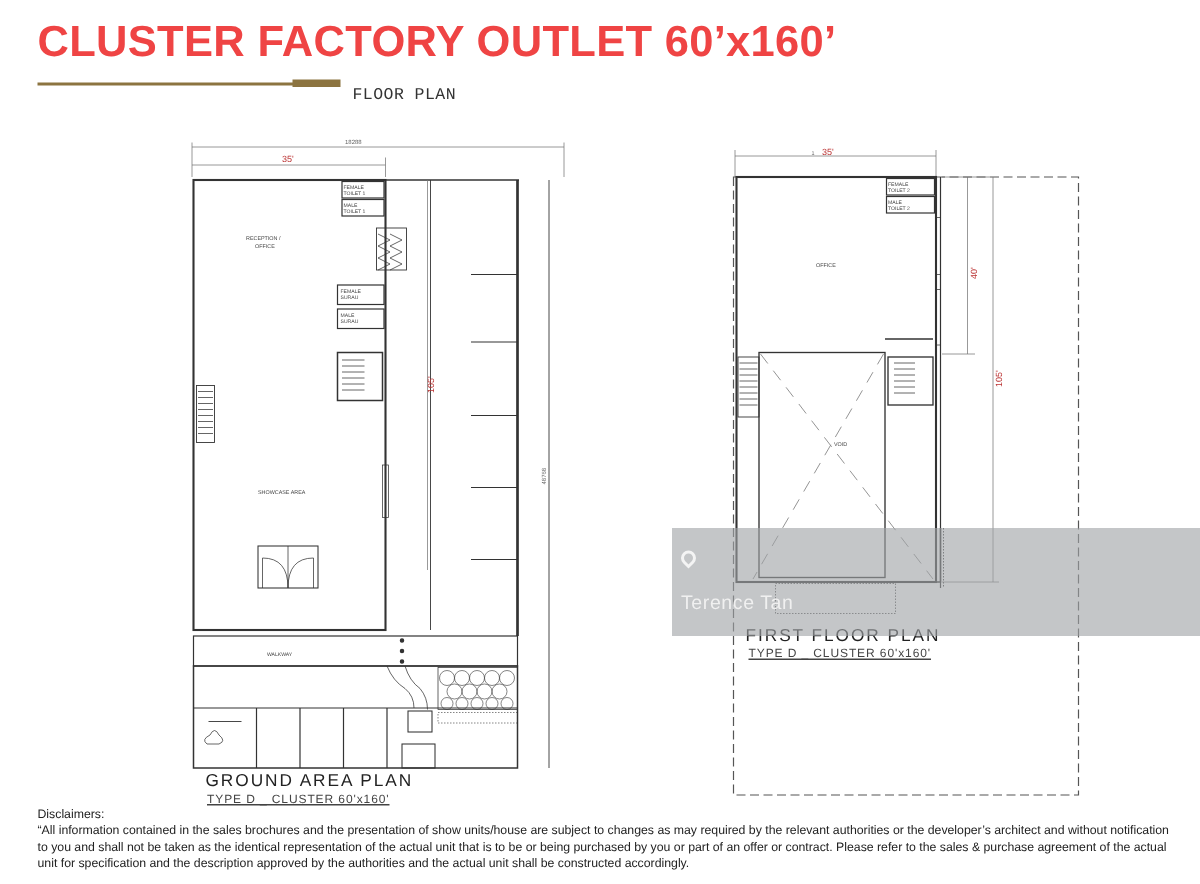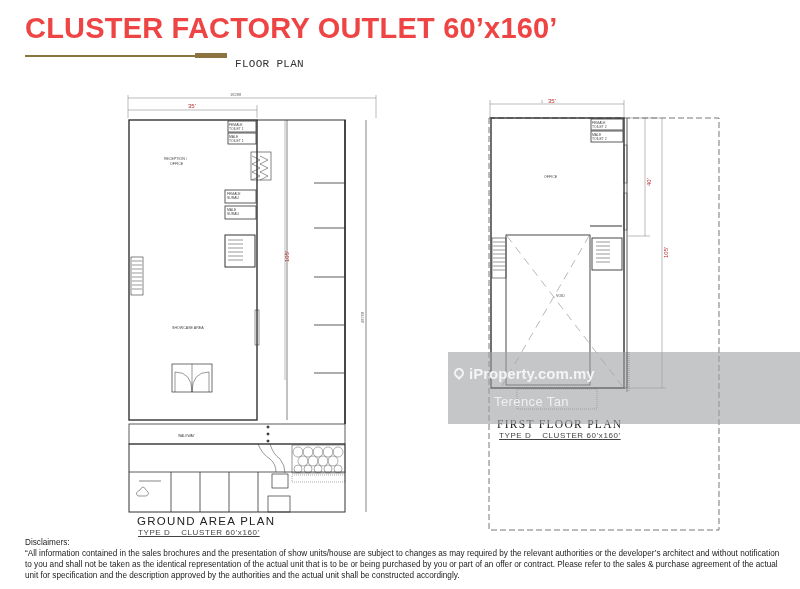--- a/index.html
+++ b/index.html
@@ -21,21 +21,21 @@
   svg.plan { position: absolute; left: 0; top: 0; }
   .plan-label { position: absolute; font-family: "Liberation Sans", sans-serif; color: #222; white-space: nowrap; }
   .plan-label.big { font-size: 11.5px; letter-spacing: 1.3px; }
   .plan-label.small { font-size: 8px; letter-spacing: 0.6px; color: #444; text-decoration: underline; }
 
   .watermark {
     position: absolute; left: 448px; top: 352px; width: 352px; height: 72px;
     background: rgba(160,163,166,0.62);
   }
   .wm-brand { position: absolute; left: 454px; top: 365px; font-size: 15px; font-weight: bold; color: #f4f4f4; font-family: "Liberation Sans", sans-serif; }
-  .wm-agent { position: absolute; left: 454px; top: 394px; font-size: 13px; color: #f0f0f0; font-family: "Liberation Sans", sans-serif; letter-spacing: 0.4px; margin-left: 40px; }
+  .wm-agent { position: absolute; left: 454px; top: 394px; font-size: 13px; color: #f0f0f0; font-family: "Liberation Sans", sans-serif; letter-spacing: 0.4px; }
   .pin { display: inline-block; width: 10px; height: 10px; border: 2px solid #f4f4f4; border-radius: 50% 50% 50% 0; transform: rotate(-45deg); margin-right: 5px; vertical-align: 1px; }
 
   .disclaimer {
     position: absolute; left: 25px; top: 537px; width: 760px;
     font-family: Liberation Sans, sans-serif; font-size: 8.2px; line-height: 11px; color: #222;
   }
 </style>
 </head>
 <body>
 
@@ -196,25 +196,25 @@
       <text x="592" y="140" fill="#444" stroke="none" font-size="3.4">TOILET 2</text>
       <text x="556" y="297" fill="#444" stroke="none" font-size="3.6">VOID</text>
       <text x="651" y="186" fill="#b33" stroke="none" font-size="6" transform="rotate(-90 651 186)">40'</text>
       <text x="668" y="258" fill="#b33" stroke="none" font-size="6" transform="rotate(-90 668 258)">105'</text>
     </g>
   </g>
 </svg>
 
 <div class="plan-label big" style="left:137px; top:515px;">GROUND AREA PLAN</div>
 <div class="plan-label small" style="left:138px; top:528px;">TYPE D _ CLUSTER 60'x160'</div>
-<div class="plan-label big" style="left:497px; top:418px;font-family:Liberation Serif, serif;">FIRST FLOOR PLAN</div>
+<div class="plan-label big" style="left:497px; top:418px;">FIRST FLOOR PLAN</div>
 <div class="plan-label small" style="left:499px; top:431px;">TYPE D _ CLUSTER 60'x160'</div>
 
 <div class="watermark"></div>
 <div class="wm-brand">
-  <span class="pin"></span><span>iProperty.com.my</span>
+  <span class="pin"></span>
 </div>
 <div class="wm-agent">Terence  Tan</div>
 
 <div class="disclaimer">
   <div>Disclaimers:</div>
   <div>“All information contained in the sales brochures and the presentation of show units/house are subject to changes as may required by the relevant authorities or the developer’s architect and without notification to you and shall not be taken as the identical representation of the actual unit that is to be or being purchased by you or part of an offer or contract. Please refer to the sales &amp; purchase agreement of the actual unit for specification and the description approved by the authorities and the actual unit shall be constructed accordingly.</div>
 </div>
 
 </body></html>

